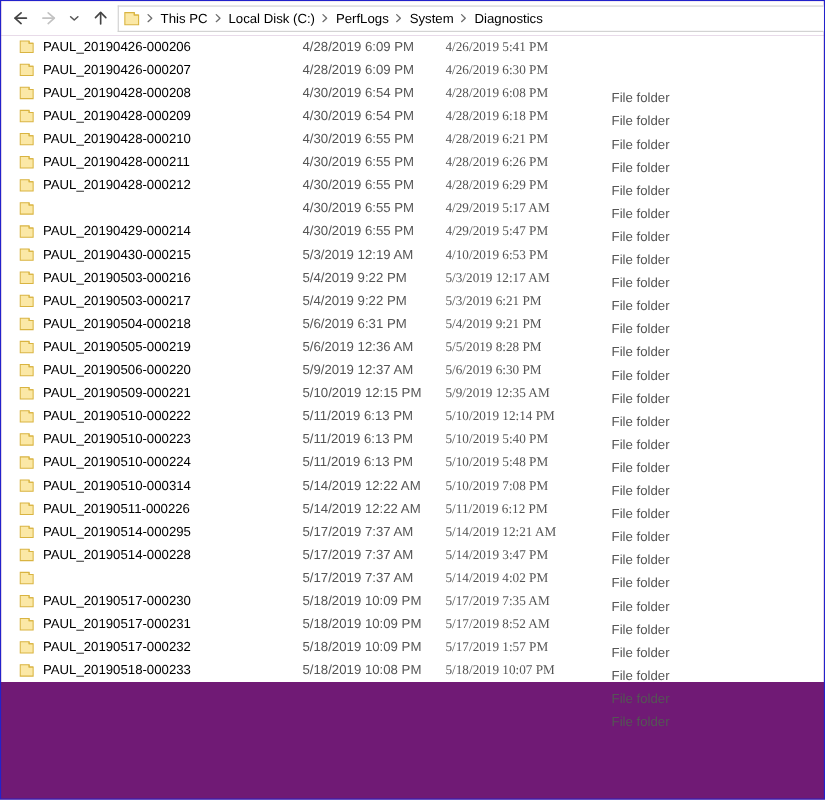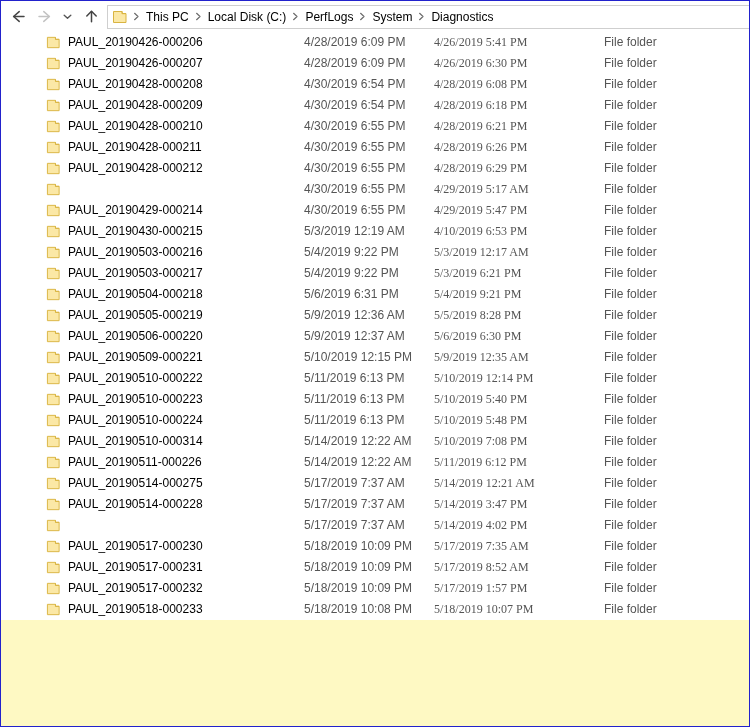--- a/index.html
+++ b/index.html
@@ -9,21 +9,21 @@
   }
   body {
     font-family: "Liberation Sans", sans-serif;
   }
   #window {
     position: relative;
     width: 750px;
     height: 727px;
     box-sizing: border-box;
     border: 1px solid #2222cc;
-    background: #fef9c3;
+    background: #701a75;
     overflow: hidden;
   }
 
   
   #navbar {
     position: relative;
     height: 31px;
     box-sizing: border-box;
     background: #ffffff;
     display: flex;
@@ -112,21 +112,20 @@
     left: 132px;
     width: 12px;
     height: 8px;
   }
   #sort-chevron svg { display: block; }
 
   
   #filelist {
     position: relative;
     background: #ffffff;
-    padding-left: 29px;
   }
   .row {
     position: relative;
     height: 21px;
     display: block;
   }
   .cell {
     position: absolute;
     top: 0;
     height: 21px;
@@ -143,22 +142,23 @@
     left: 274px;
     color: #555555;
     text-align: center;
   }
   .cell-created {
     left: 404px;
     color: #555555;
     font-family: Liberation Serif, serif;
   }
   .cell-type {
-    left: 574px;
+    left: 555px;
     color: #555555;
+    margin-top: 47px;
   }
   .cell-size {
     left: 676px;
     color: #555555;
     text-align: right;
   }
   .row-folder-icon {
     position: absolute;
     left: 16px;
     top: 3px;
@@ -426,21 +426,21 @@
         <span class="cell cell-size"></span>
       </div>
       <div class="row">
         <span class="row-folder-icon">
           <svg width="15" height="15" viewBox="0 0 16 16">
             <path d="M1.5 2.5 h8.6 v2.1 h3.9 v8.9 h-12.5 z" fill="#fbe8a6" stroke="#d9b441" stroke-width="1"></path>
             <path d="M10.1 2.5 v2.1 h3.9" fill="none" stroke="#d9b441" stroke-width="1"></path>
           </svg>
         </span>
         <span class="cell cell-name">PAUL_20190505-000219</span>
-        <span class="cell cell-modified">5/9/2019 12:36 AM</span>
+        <span class="cell cell-modified">5/6/2019 12:36 AM</span>
         <span class="cell cell-created">5/5/2019 8:28 PM</span>
         <span class="cell cell-type">File folder</span>
         <span class="cell cell-size"></span>
       </div>
       <div class="row">
         <span class="row-folder-icon">
           <svg width="15" height="15" viewBox="0 0 16 16">
             <path d="M1.5 2.5 h8.6 v2.1 h3.9 v8.9 h-12.5 z" fill="#fbe8a6" stroke="#d9b441" stroke-width="1"></path>
             <path d="M10.1 2.5 v2.1 h3.9" fill="none" stroke="#d9b441" stroke-width="1"></path>
           </svg>
@@ -529,21 +529,21 @@
         <span class="cell cell-type">File folder</span>
         <span class="cell cell-size"></span>
       </div>
       <div class="row">
         <span class="row-folder-icon">
           <svg width="15" height="15" viewBox="0 0 16 16">
             <path d="M1.5 2.5 h8.6 v2.1 h3.9 v8.9 h-12.5 z" fill="#fbe8a6" stroke="#d9b441" stroke-width="1"></path>
             <path d="M10.1 2.5 v2.1 h3.9" fill="none" stroke="#d9b441" stroke-width="1"></path>
           </svg>
         </span>
-        <span class="cell cell-name">PAUL_20190514-000275</span>
+        <span class="cell cell-name">PAUL_20190514-000295</span>
         <span class="cell cell-modified">5/17/2019 7:37 AM</span>
         <span class="cell cell-created">5/14/2019 12:21 AM</span>
         <span class="cell cell-type">File folder</span>
         <span class="cell cell-size"></span>
       </div>
       <div class="row">
         <span class="row-folder-icon">
           <svg width="15" height="15" viewBox="0 0 16 16">
             <path d="M1.5 2.5 h8.6 v2.1 h3.9 v8.9 h-12.5 z" fill="#fbe8a6" stroke="#d9b441" stroke-width="1"></path>
             <path d="M10.1 2.5 v2.1 h3.9" fill="none" stroke="#d9b441" stroke-width="1"></path>

